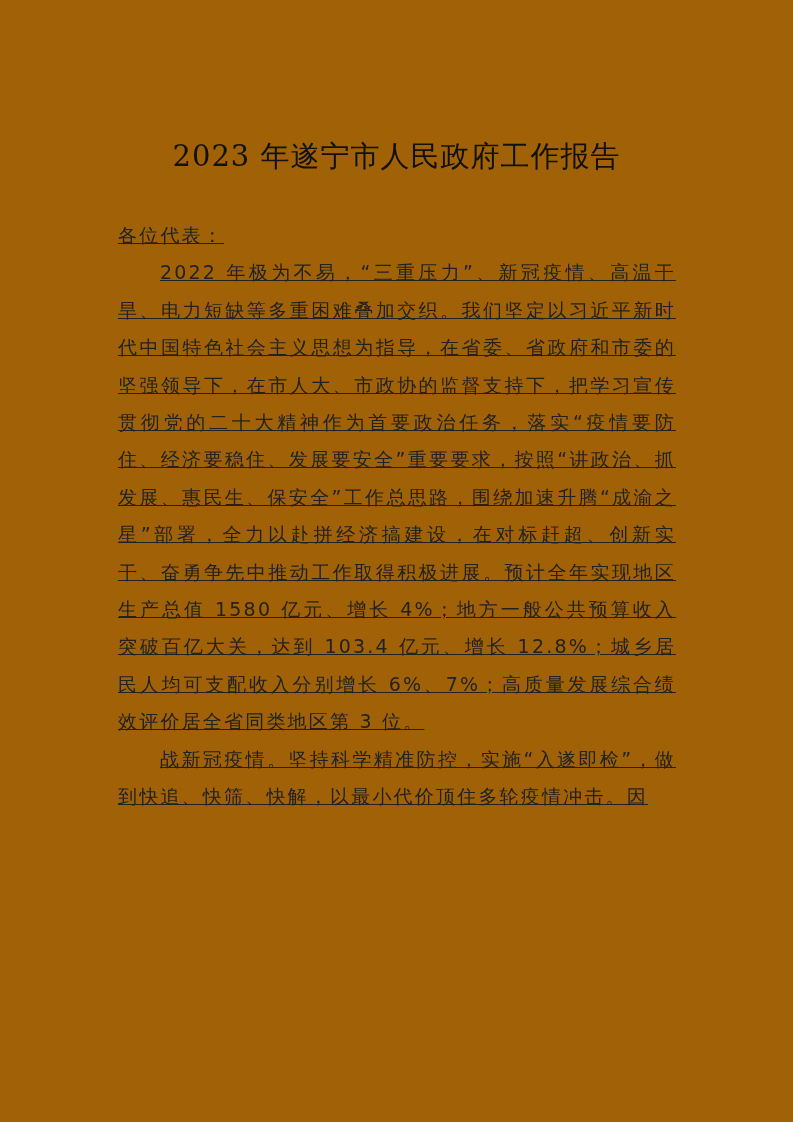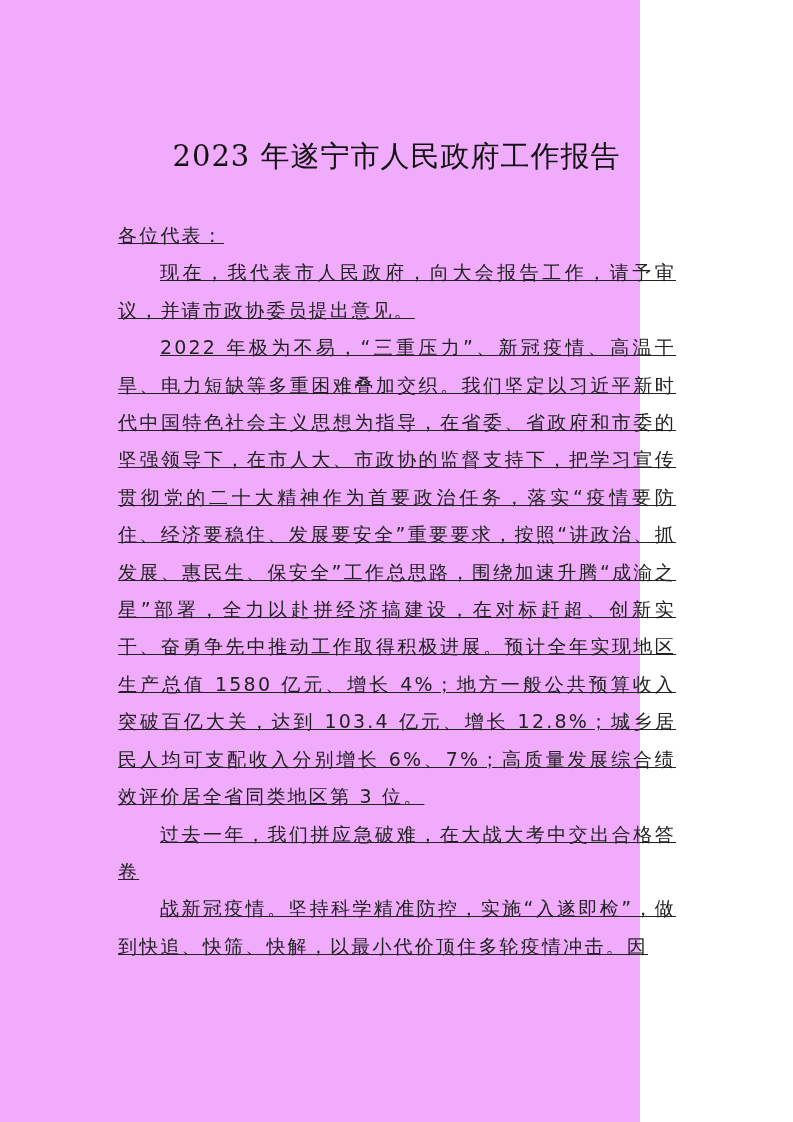--- a/index.html
+++ b/index.html
@@ -1,17 +1,17 @@
 <!DOCTYPE html>
 <html><head>
 <meta charset="utf-8">
 <style>
   html, body { margin: 0; padding: 0; background: #ffffff; }
   body { width: 793px; height: 1122px; position: relative; overflow: hidden; }
-  .page { position: absolute; left: 0; top: 0; width: 640px; height: 1122px; background: #f0abfc; }
+  .page { position: absolute; left: 0; top: 0; width: 793px; height: 1122px; background: #a16207; }
   .title {
     position: absolute; left: 0; width: 793px; top: 138px;
     text-align: center; font-family: "DejaVu Serif", "Liberation Serif", serif;
     font-size: 29px; color: #111; letter-spacing: 1px; line-height: 36px;
   }
   .body {
     position: absolute; left: 118px; top: 217px; width: 558px;
     font-family: "DejaVu Sans", "Liberation Sans", sans-serif;
     font-size: 19px; color: #222; line-height: 37.4px;
     text-align: justify; text-justify: inter-character; letter-spacing: 2.2px;
@@ -20,18 +20,16 @@
   .indent { text-indent: 42px; }
   .heading { text-indent: 42px; font-weight: bold; letter-spacing: 0.5px; color: #111; }
 </style>
 </head>
 <body>
 
 <div class="page">
   <div class="title">2023 年遂宁市人民政府工作报告</div>
   <div class="body">
     <p>各位代表：</p>
-    <p class="indent">现在，我代表市人民政府，向大会报告工作，请予审议，并请市政协委员提出意见。</p>
     <p class="indent">2022 年极为不易，“三重压力”、新冠疫情、高温干旱、电力短缺等多重困难叠加交织。我们坚定以习近平新时代中国特色社会主义思想为指导，在省委、省政府和市委的坚强领导下，在市人大、市政协的监督支持下，把学习宣传贯彻党的二十大精神作为首要政治任务，落实“疫情要防住、经济要稳住、发展要安全”重要要求，按照“讲政治、抓发展、惠民生、保安全”工作总思路，围绕加速升腾“成渝之星”部署，全力以赴拼经济搞建设，在对标赶超、创新实干、奋勇争先中推动工作取得积极进展。预计全年实现地区生产总值 1580 亿元、增长 4%；地方一般公共预算收入突破百亿大关，达到 103.4 亿元、增长 12.8%；城乡居民人均可支配收入分别增长 6%、7%；高质量发展综合绩效评价居全省同类地区第 3 位。</p>
-    <p class="indent">过去一年，我们拼应急破难，在大战大考中交出合格答卷</p>
     <p class="indent">战新冠疫情。坚持科学精准防控，实施“入遂即检”，做到快追、快筛、快解，以最小代价顶住多轮疫情冲击。因</p>
   </div>
 </div>
 
 </body></html>

